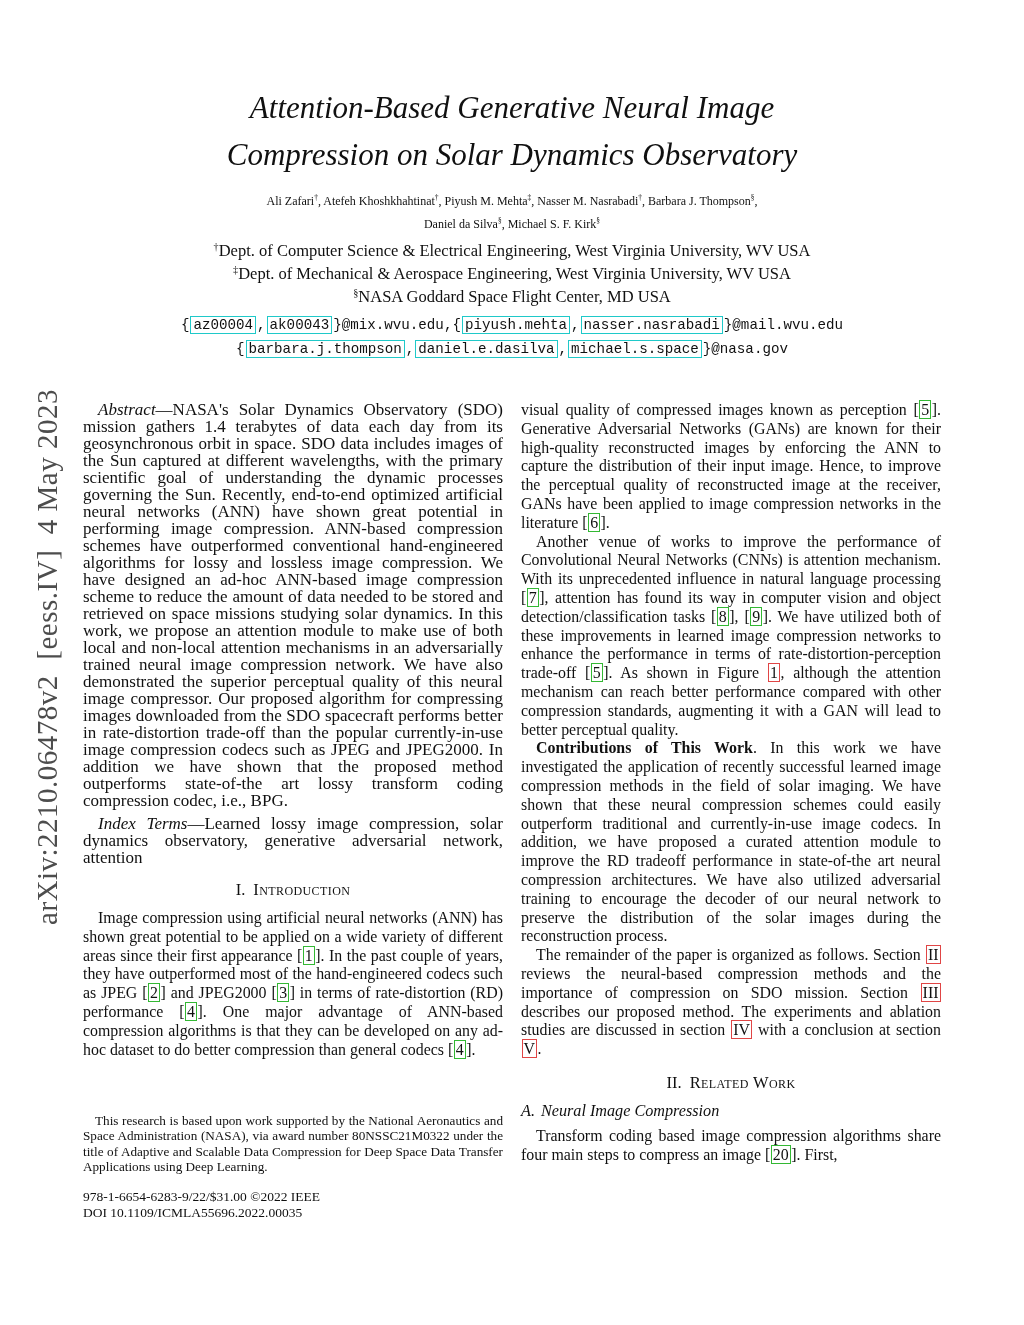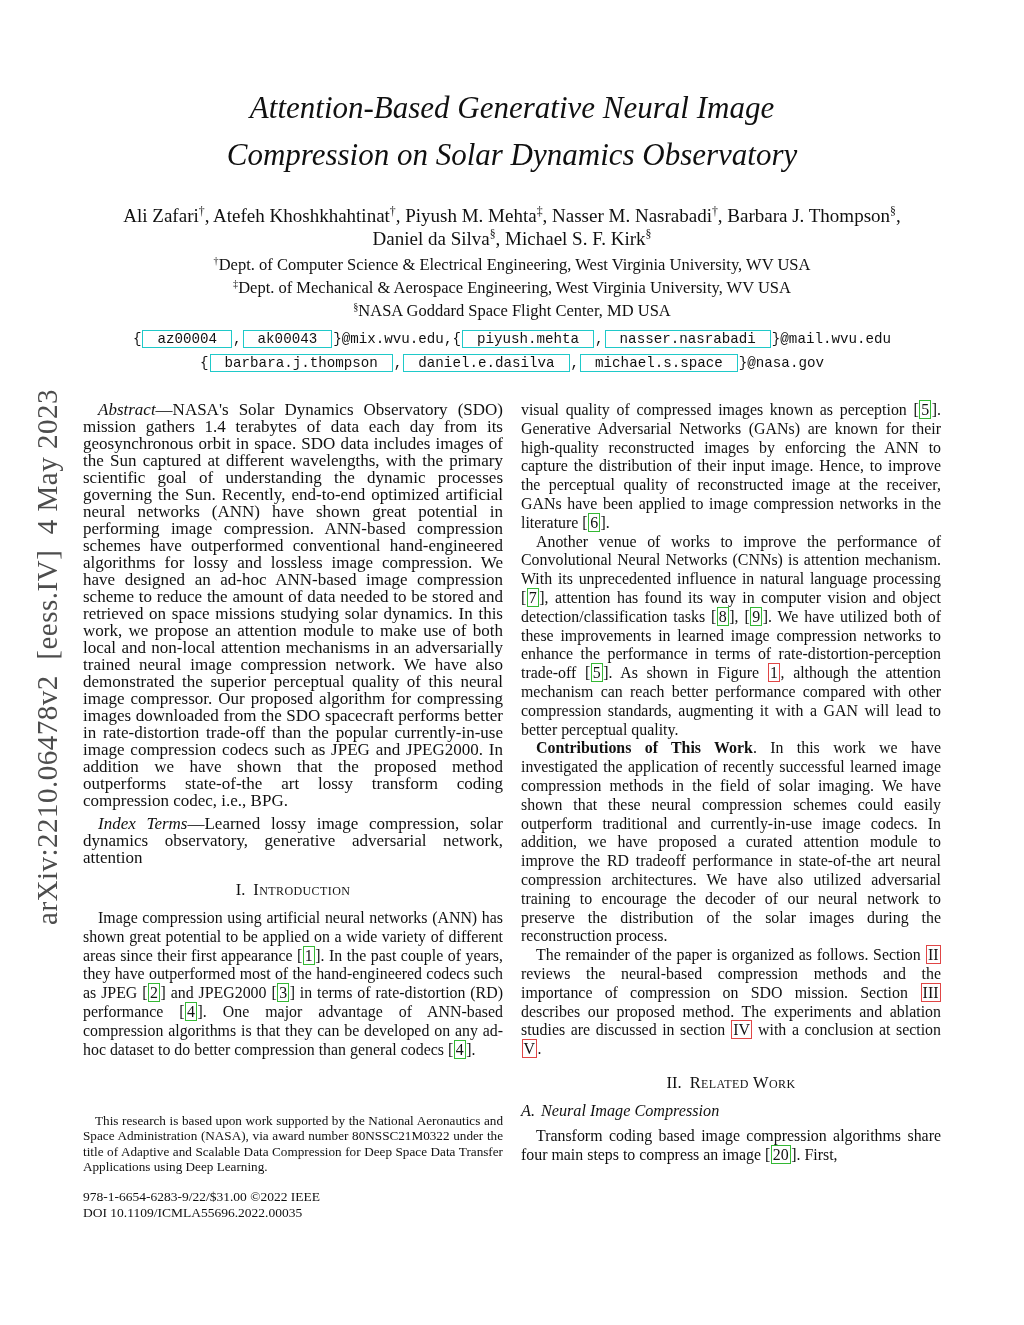--- a/index.html
+++ b/index.html
@@ -13,29 +13,29 @@
   
   .watermark{
     position:absolute;top:657px;left:47px;
     transform:translate(-50%,-50%) rotate(-90deg);
     white-space:pre;font-size:29px;color:#4d4d4d;letter-spacing:.5px;
   }
 
   
   .header{position:absolute;top:84px;left:0;width:100%;text-align:center;}
   .title{font-size:31px;line-height:47px;font-style:italic;}
-  .authors{margin-top:26px;font-size:19px;line-height:23px;}
+  .authors{margin-top:12px;font-size:12px;line-height:23px;}
   sup{font-size:62%;vertical-align:super;line-height:0;}
   .affils{margin-top:3px;font-size:16.5px;line-height:23px;}
   .emails{
     margin-top:5px;
     font-family:"Liberation Mono","DejaVu Sans Mono",monospace;
     font-size:14.2px;line-height:24px;
   }
-  .email-box{border:1.5px solid #1fc9c9;padding:0 14px;margin:0 1px;}
+  .email-box{border:1.5px solid #1fc9c9;padding:0 2px;margin:0 1px;}
 
   
   .col{position:absolute;top:401px;width:420px;}
   .col-left{left:83px;}
   .col-right{left:521px;}
 
   p{margin:0;}
   .abstract{
     font-size:17px;font-weight:normal;line-height:17px;
     text-align:justify;text-indent:15px;

